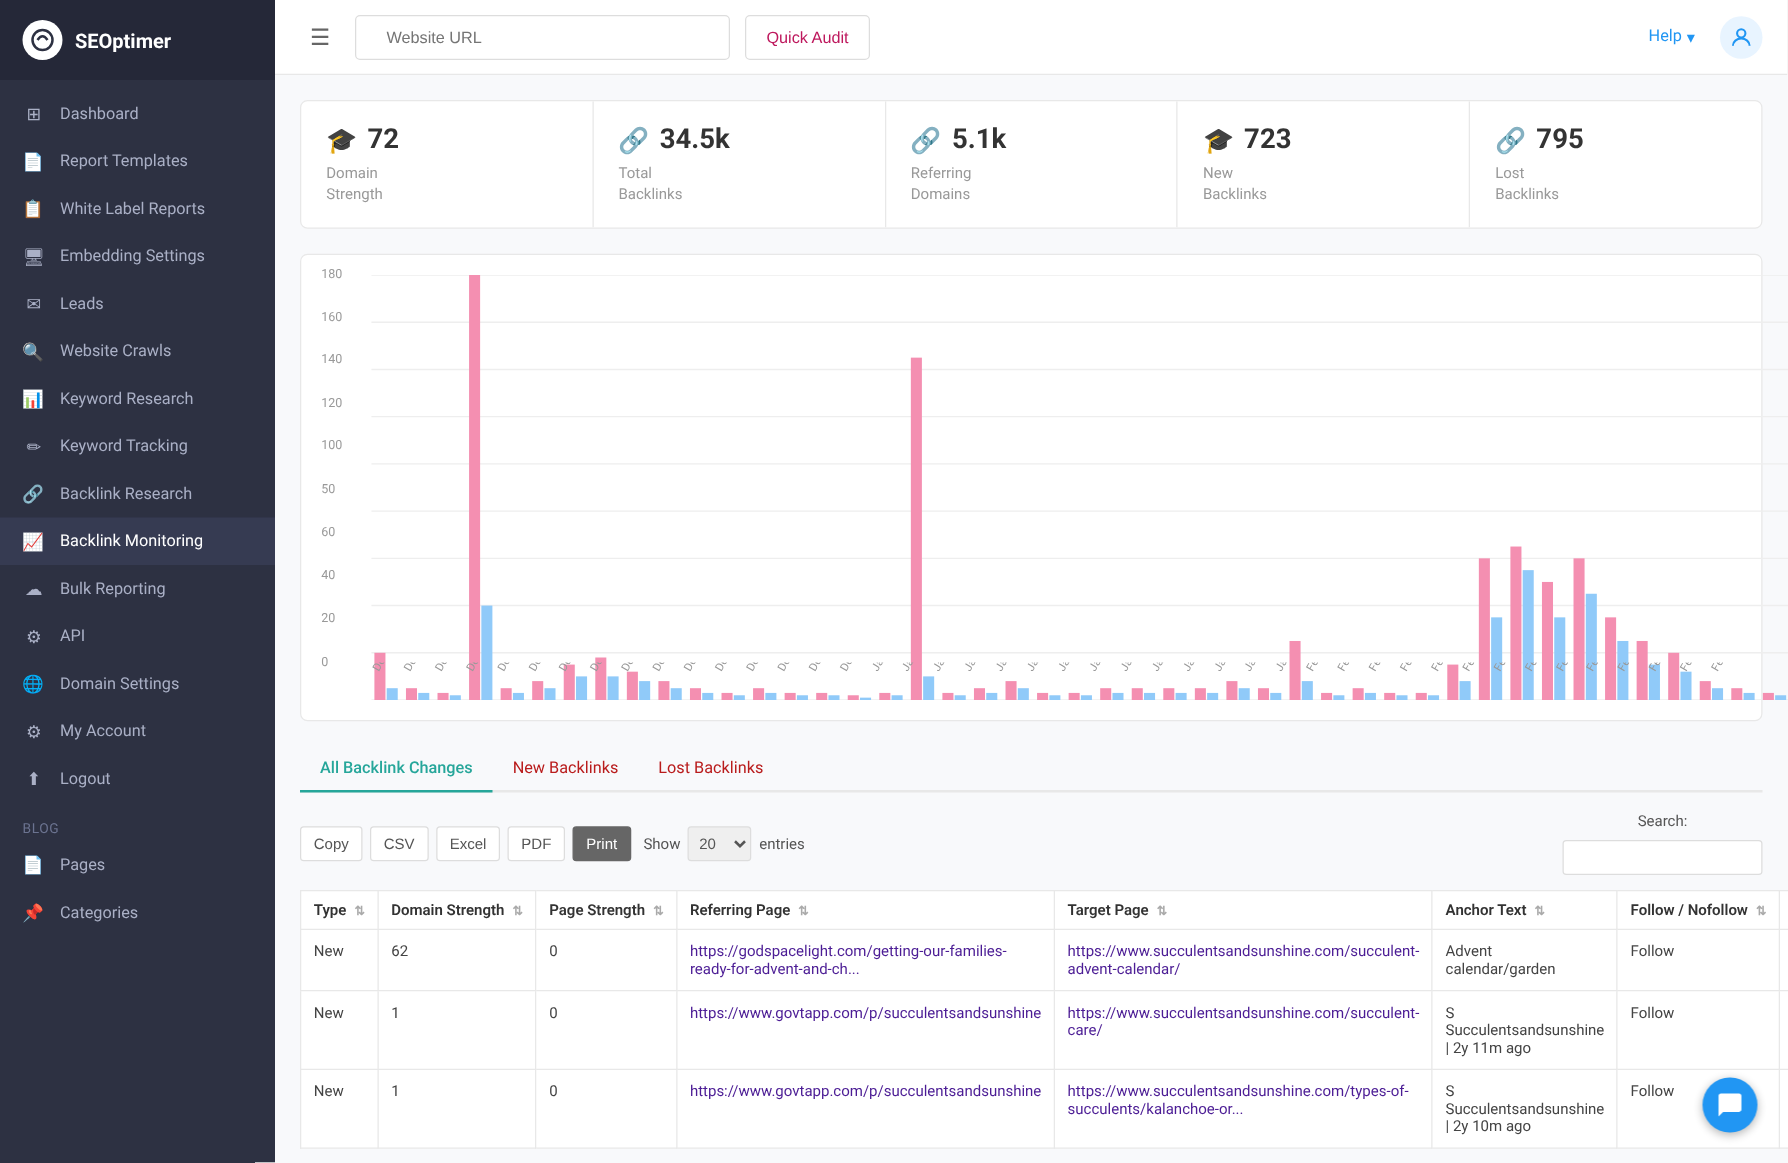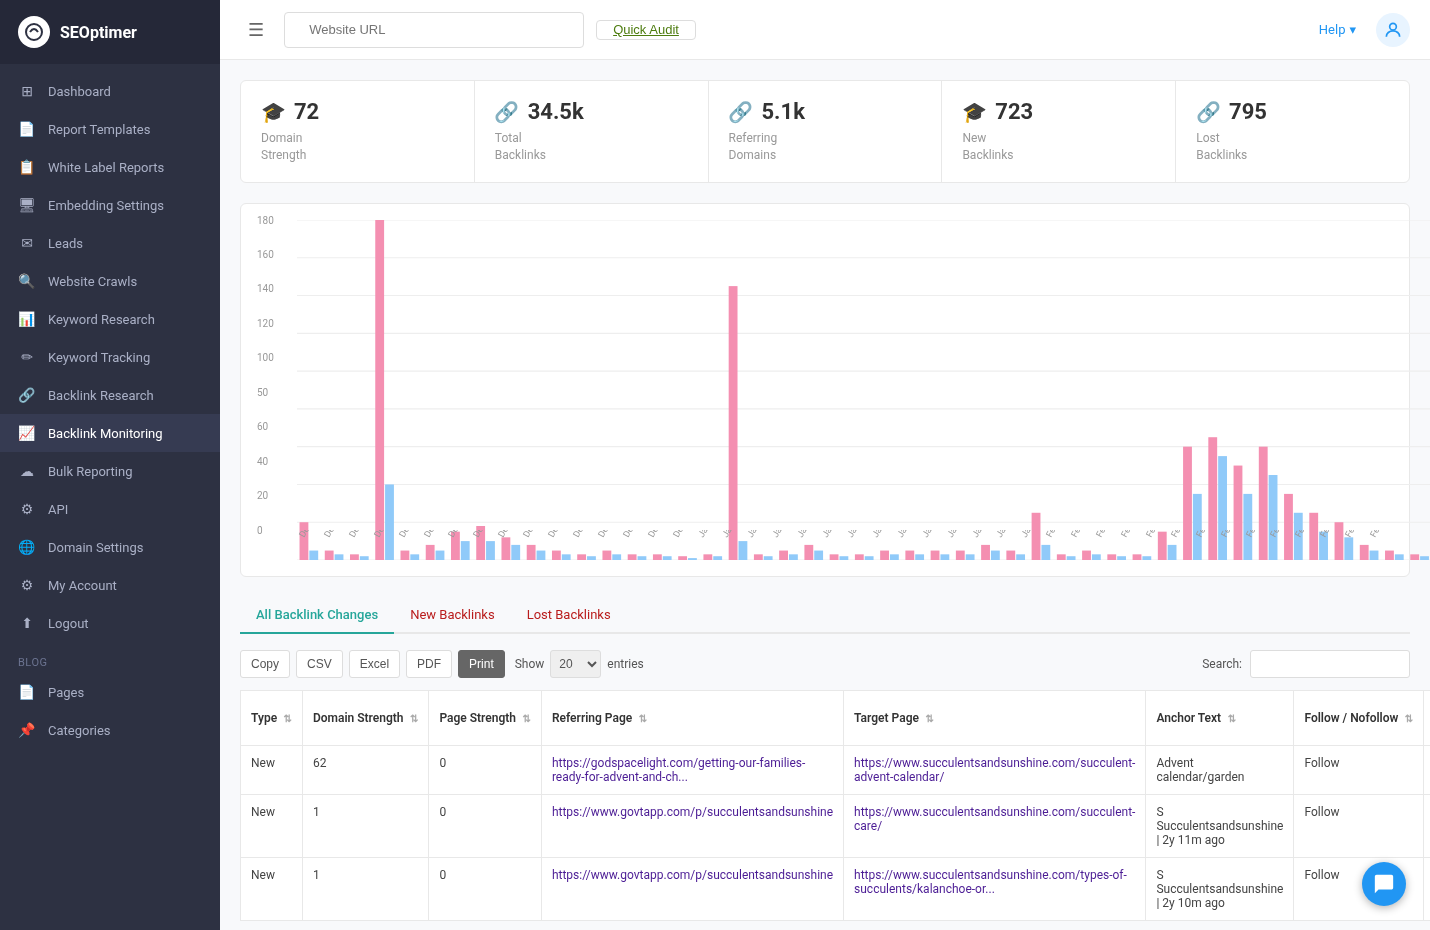--- a/index.html
+++ b/index.html
@@ -90,29 +90,28 @@
       flex: 0 0 300px;
       height: 36px;
       border: 1px solid #ddd;
       border-radius: 4px;
       padding: 0 24px;
       font-size: 13px;
       color: #999;
       outline: none;
     }
     #quick-audit-btn {
-      height: 20px;
+      height: 36px;
       padding: 0 16px;
       background: white;
       border: 1px solid #ddd;
       border-radius: 4px;
       cursor: pointer;
       font-size: 13px;
-      color: #4d7c0f;
-      text-decoration: underline;
+      color: #be185d;
     }
     #header-spacer { flex: 1; }
     #help-btn {
       display: flex; align-items: center; gap: 4px;
       cursor: pointer; color: #2196f3; font-size: 13px;
       padding: 4px 8px;
     }
     #user-icon-btn {
       width: 34px; height: 34px;
       border-radius: 50%;
@@ -250,20 +249,21 @@
       padding: 0 4px;
       font-size: 12px;
       color: #555;
     }
     .entries-label { font-size: 12px; color: #555; text-align: right; }
     #search-container {
       margin-left: auto;
       display: flex;
       align-items: center;
       gap: 8px;
+      flex-direction: column;
     }
     #search-label { font-size: 12px; color: #555; }
     #search-input {
       height: 28px;
       border: 1px solid #ddd;
       border-radius: 3px;
       padding: 0 8px;
       font-size: 12px;
       width: 160px;
       outline: none;
@@ -272,21 +272,21 @@
     
     #data-table {
       width: 100%;
       border-collapse: collapse;
       background: white;
       font-size: 12px;
     }
     #data-table th {
       background: white;
       border: 1px solid #e8e8e8;
-      padding: 20px 10px;
+      padding: 8px 10px;
       text-align: left;
       font-weight: 600;
       color: #333;
       cursor: pointer;
       white-space: nowrap;
     }
     #data-table th .sort-icon { color: #aaa; margin-left: 4px; font-size: 10px; }
     #data-table td {
       border: 1px solid #e8e8e8;
       padding: 10px 10px;

